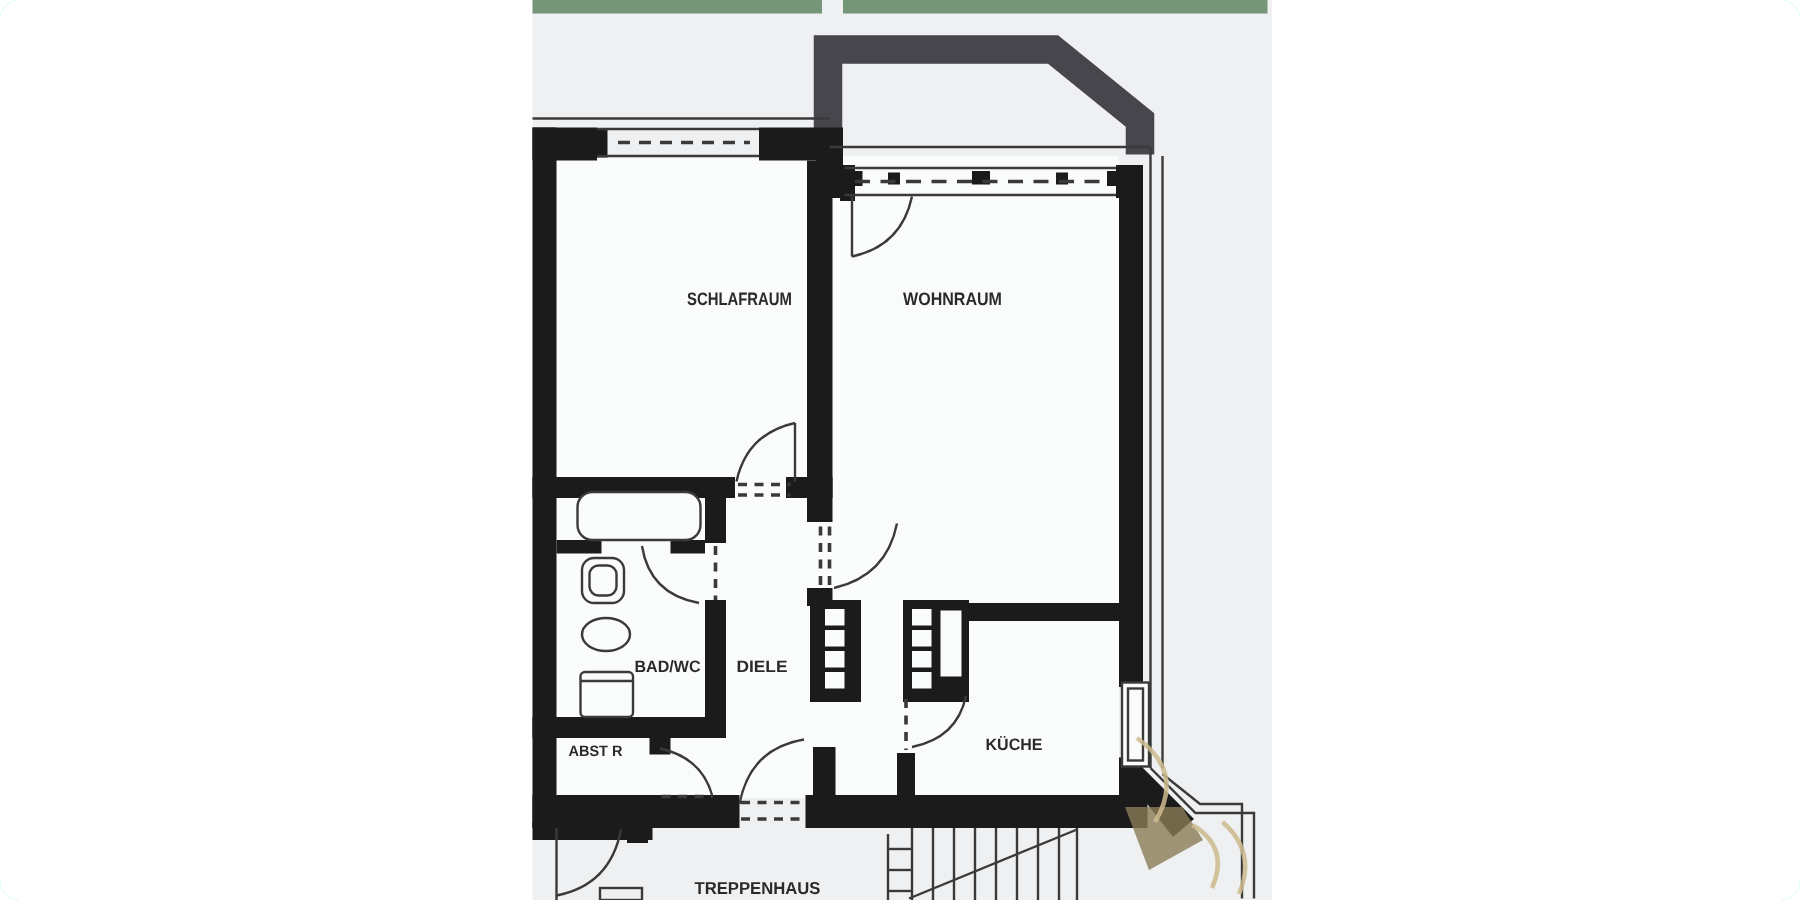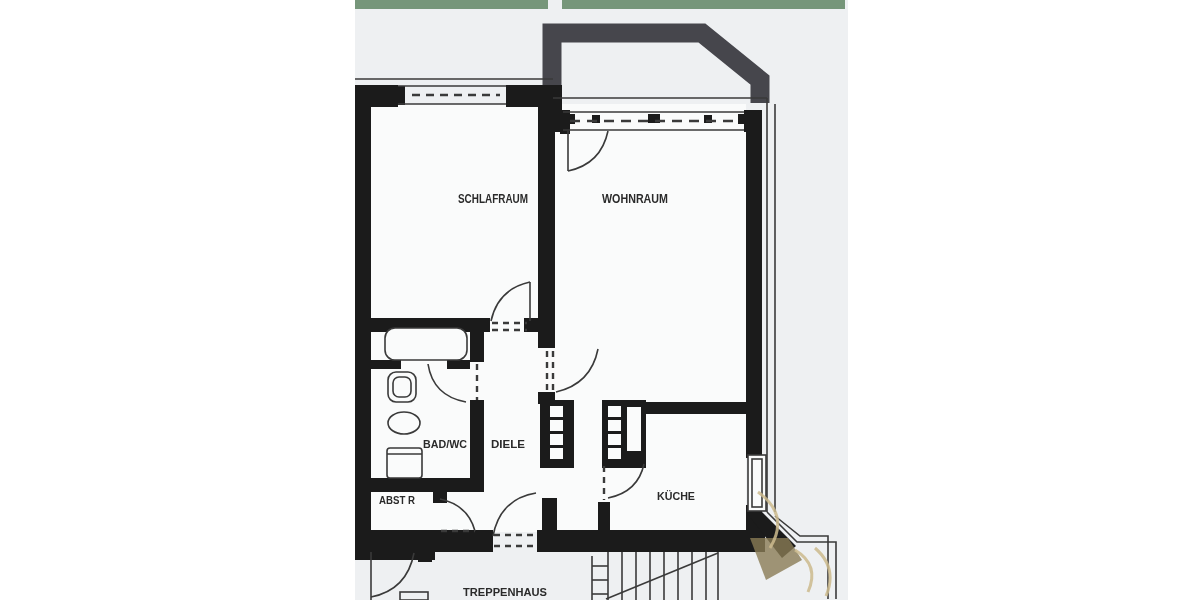--- a/index.html
+++ b/index.html
@@ -1,17 +1,17 @@
 <!DOCTYPE html>
 <html><head>
 <meta charset="utf-8">
 <style>
   html,body{margin:0;padding:0;background:#fff;}
   #stage{position:relative;width:1200px;height:600px;overflow:hidden;background:#5eead4;
-         font-family:"Liberation Sans",sans-serif;}
+         font-family:"Liberation Sans",sans-serif;border-radius:13px;}
   svg{position:absolute;left:0;top:0;}
   text{font-family:"Liberation Sans",sans-serif;font-weight:700;}
 </style>
 </head>
 <body>
 
 <div id="stage">
 <svg width="1200" height="600" viewBox="0 0 1200 600">
 
   <rect x="0" y="0" width="1200" height="600" fill="#ffffff"></rect>

